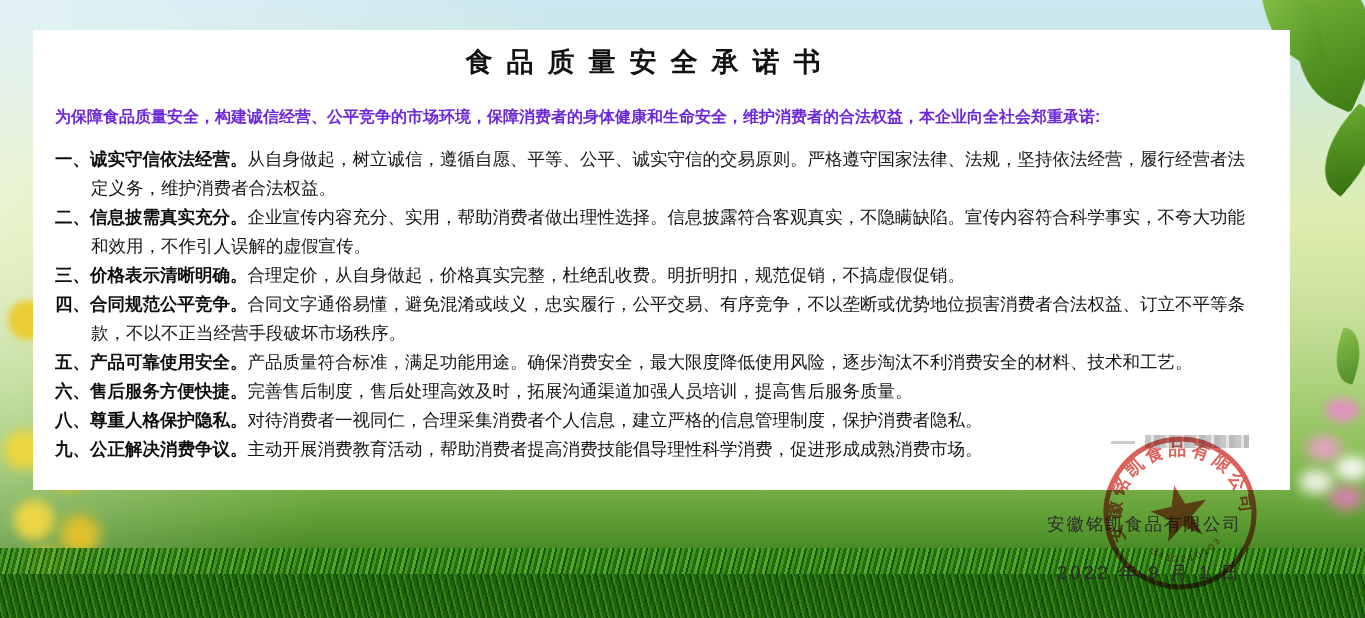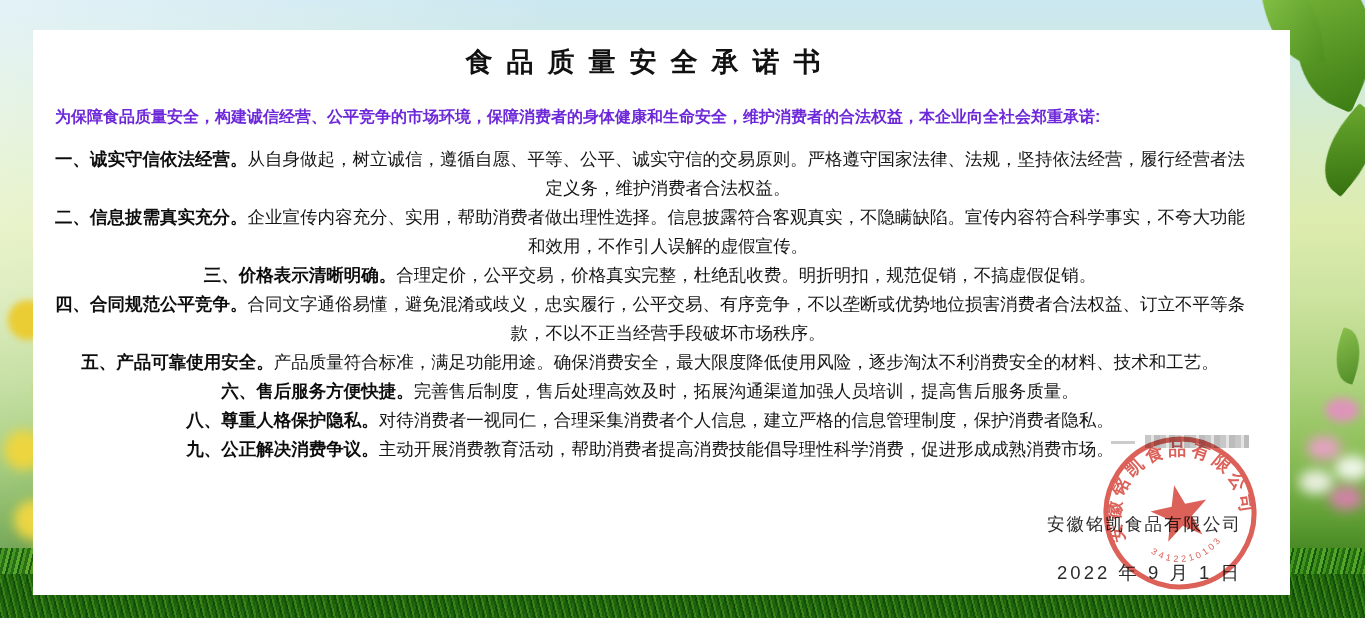--- a/index.html
+++ b/index.html
@@ -44,34 +44,34 @@
                 4px 88px 10px #e07db7;
   }
   .leaf { position:absolute; background:linear-gradient(135deg,#7ab73a,#3c7d14); border-radius:4% 80% 4% 80%; filter:blur(.5px); }
   .leaf1 { right:-14px; top:-20px; width:90px; height:120px; transform:rotate(24deg); }
   .leaf2 { right:46px;  top:-30px; width:54px; height:96px;  transform:rotate(-8deg); background:linear-gradient(135deg,#8cc84c,#4e8f1e); }
   .leaf3 { right:-8px;  top:108px; width:46px; height:84px;  transform:rotate(40deg); background:linear-gradient(135deg,#6aa92f,#35710f); }
   .leaf4 { right:4px;   top:330px; width:26px; height:52px;  transform:rotate(18deg); opacity:.8; }
 
   
   .card {
-    position:absolute; left:33px; top:30px; width:1257px; height:565px;
+    position:absolute; left:33px; top:30px; width:1257px; height:460px;
     background:#ffffff; padding:12px 45px 0 22px;
   }
   .title {
     text-align:center; font-size:27px; font-weight:bold; color:#111;
     letter-spacing:14px; margin-top:2px;
   }
   .intro {
     margin-top:22px; font-size:16px; font-weight:bold; color:#6d28d9; line-height:29px;
   }
   .list { margin-top:14px; }
   .item {
     font-size:17.5px; color:#151515; line-height:29px;
-    padding-left:36px; text-indent:-36px;text-align:center;
+    padding-left:36px; text-indent:-36px;
   }
   .item .num, .item .heading { font-weight:bold; color:#0d0d0d; }
 
   
   .signature {
     position:absolute; right:48px; top:482px; text-align:right; color:#2b2b2b;
   }
   .sig-company { font-size:17.5px; letter-spacing:2px; }
   .sig-date { font-size:18.5px; margin-top:24px; letter-spacing:3px; }
 
@@ -98,21 +98,21 @@
 <div class="leaf leaf4"></div>
 <div class="grass-strip"></div>
 <div class="grass-strip2"></div>
 
 <div class="card">
   <div class="title">食品质量安全承诺书</div>
   <div class="intro">为保障食品质量安全，构建诚信经营、公平竞争的市场环境，保障消费者的身体健康和生命安全，维护消费者的合法权益，本企业向全社会郑重承诺:</div>
   <div class="list">
       <p class="item"><span class="num">一、</span><span class="heading">诚实守信依法经营。</span><span class="body">从自身做起，树立诚信，遵循自愿、平等、公平、诚实守信的交易原则。严格遵守国家法律、法规，坚持依法经营，履行经营者法定义务，维护消费者合法权益。</span></p>
       <p class="item"><span class="num">二、</span><span class="heading">信息披需真实充分。</span><span class="body">企业宣传内容充分、实用，帮助消费者做出理性选择。信息披露符合客观真实，不隐瞒缺陷。宣传内容符合科学事实，不夸大功能和效用，不作引人误解的虚假宣传。</span></p>
-      <p class="item"><span class="num">三、</span><span class="heading">价格表示清晰明确。</span><span class="body">合理定价，公平交易，价格真实完整，杜绝乱收费。明折明扣，规范促销，不搞虚假促销。</span></p>
+      <p class="item"><span class="num">三、</span><span class="heading">价格表示清晰明确。</span><span class="body">合理定价，从自身做起，价格真实完整，杜绝乱收费。明折明扣，规范促销，不搞虚假促销。</span></p>
       <p class="item"><span class="num">四、</span><span class="heading">合同规范公平竞争。</span><span class="body">合同文字通俗易懂，避免混淆或歧义，忠实履行，公平交易、有序竞争，不以垄断或优势地位损害消费者合法权益、订立不平等条款，不以不正当经营手段破坏市场秩序。</span></p>
       <p class="item"><span class="num">五、</span><span class="heading">产品可靠使用安全。</span><span class="body">产品质量符合标准，满足功能用途。确保消费安全，最大限度降低使用风险，逐步淘汰不利消费安全的材料、技术和工艺。</span></p>
       <p class="item"><span class="num">六、</span><span class="heading">售后服务方便快捷。</span><span class="body">完善售后制度，售后处理高效及时，拓展沟通渠道加强人员培训，提高售后服务质量。</span></p>
       <p class="item"><span class="num">八、</span><span class="heading">尊重人格保护隐私。</span><span class="body">对待消费者一视同仁，合理采集消费者个人信息，建立严格的信息管理制度，保护消费者隐私。</span></p>
       <p class="item"><span class="num">九、</span><span class="heading">公正解决消费争议。</span><span class="body">主动开展消费教育活动，帮助消费者提高消费技能倡导理性科学消费，促进形成成熟消费市场。</span></p>
     </div>
 
   <div class="watermark"></div>
   <div class="watermark-dash"></div>
 

